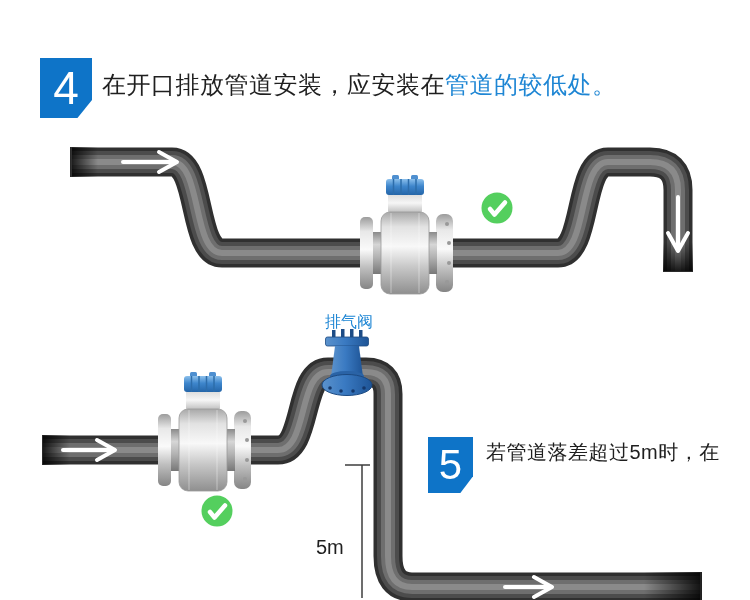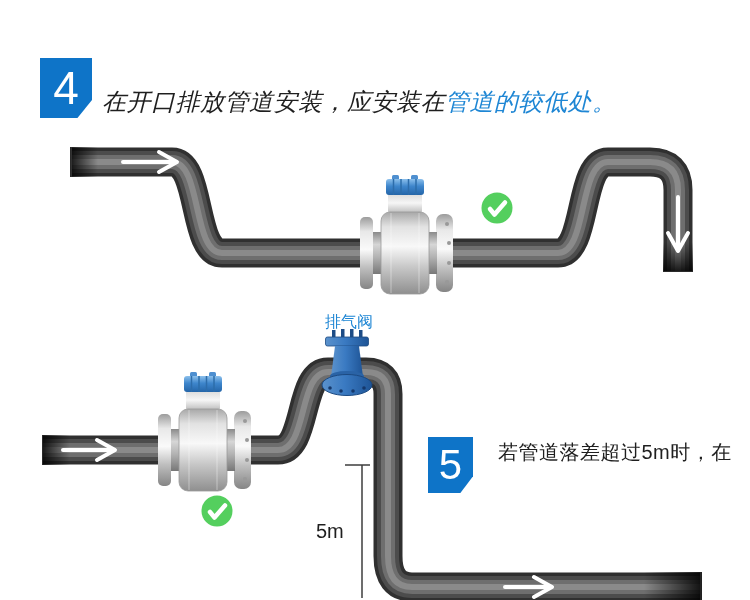--- a/index.html
+++ b/index.html
@@ -15,34 +15,34 @@
   }
   .diagram-svg{position:absolute;left:0;top:0;width:750px;height:600px;}
   .step-badge{
     position:absolute;background:var(--badge-blue);color:#fff;
     display:flex;align-items:center;justify-content:center;
     clip-path:polygon(0 0,100% 0,100% 70%,72% 100%,0 100%);
   }
   .badge-4{left:40px;top:58px;width:52px;height:60px;font-size:46px;}
   .badge-5{left:428px;top:437px;width:45px;height:56px;font-size:42px;}
   .step4-text{
-    position:absolute;left:102px;top:86px;font-size:24px;color:var(--text-dark);
-    white-space:nowrap;letter-spacing:0.5px;font-style:italic;
+    position:absolute;left:102px;top:69px;font-size:24px;color:var(--text-dark);
+    white-space:nowrap;letter-spacing:0.5px;
   }
   .step4-text .blue{color:var(--highlight-blue);}
   .step5-text{
     position:absolute;left:486px;top:437px;font-size:20px;line-height:30px;
-    color:var(--text-dark);white-space:nowrap;letter-spacing:0.5px;margin-left:12px;
+    color:var(--text-dark);white-space:nowrap;letter-spacing:0.5px;
   }
   .vent-label{
     position:absolute;left:318px;top:312px;width:62px;text-align:center;
     font-size:16px;color:var(--highlight-blue);
   }
   .dim-label{
-    position:absolute;left:316px;top:520px;font-size:20px;color:var(--text-dark);
+    position:absolute;left:316px;top:536px;font-size:20px;color:var(--text-dark);
   }
   .check-fill{fill:var(--check-green);}
   .pipe-s1{stroke:#303030;stroke-width:29;}
   .pipe-s2{stroke:#4c4c4c;stroke-width:22;}
   .pipe-s3{stroke:#6e6e6e;stroke-width:14;}
   .pipe-s4{stroke:#8a8a8a;stroke-width:6;}
   .pipe-stroke{fill:none;stroke-linejoin:round;stroke-linecap:butt;}
   .arrow{stroke:#fff;stroke-width:4;fill:none;stroke-linecap:round;stroke-linejoin:round;}
   .measure{stroke:#3e3e3e;stroke-width:1.5;fill:none;}
 </style>

